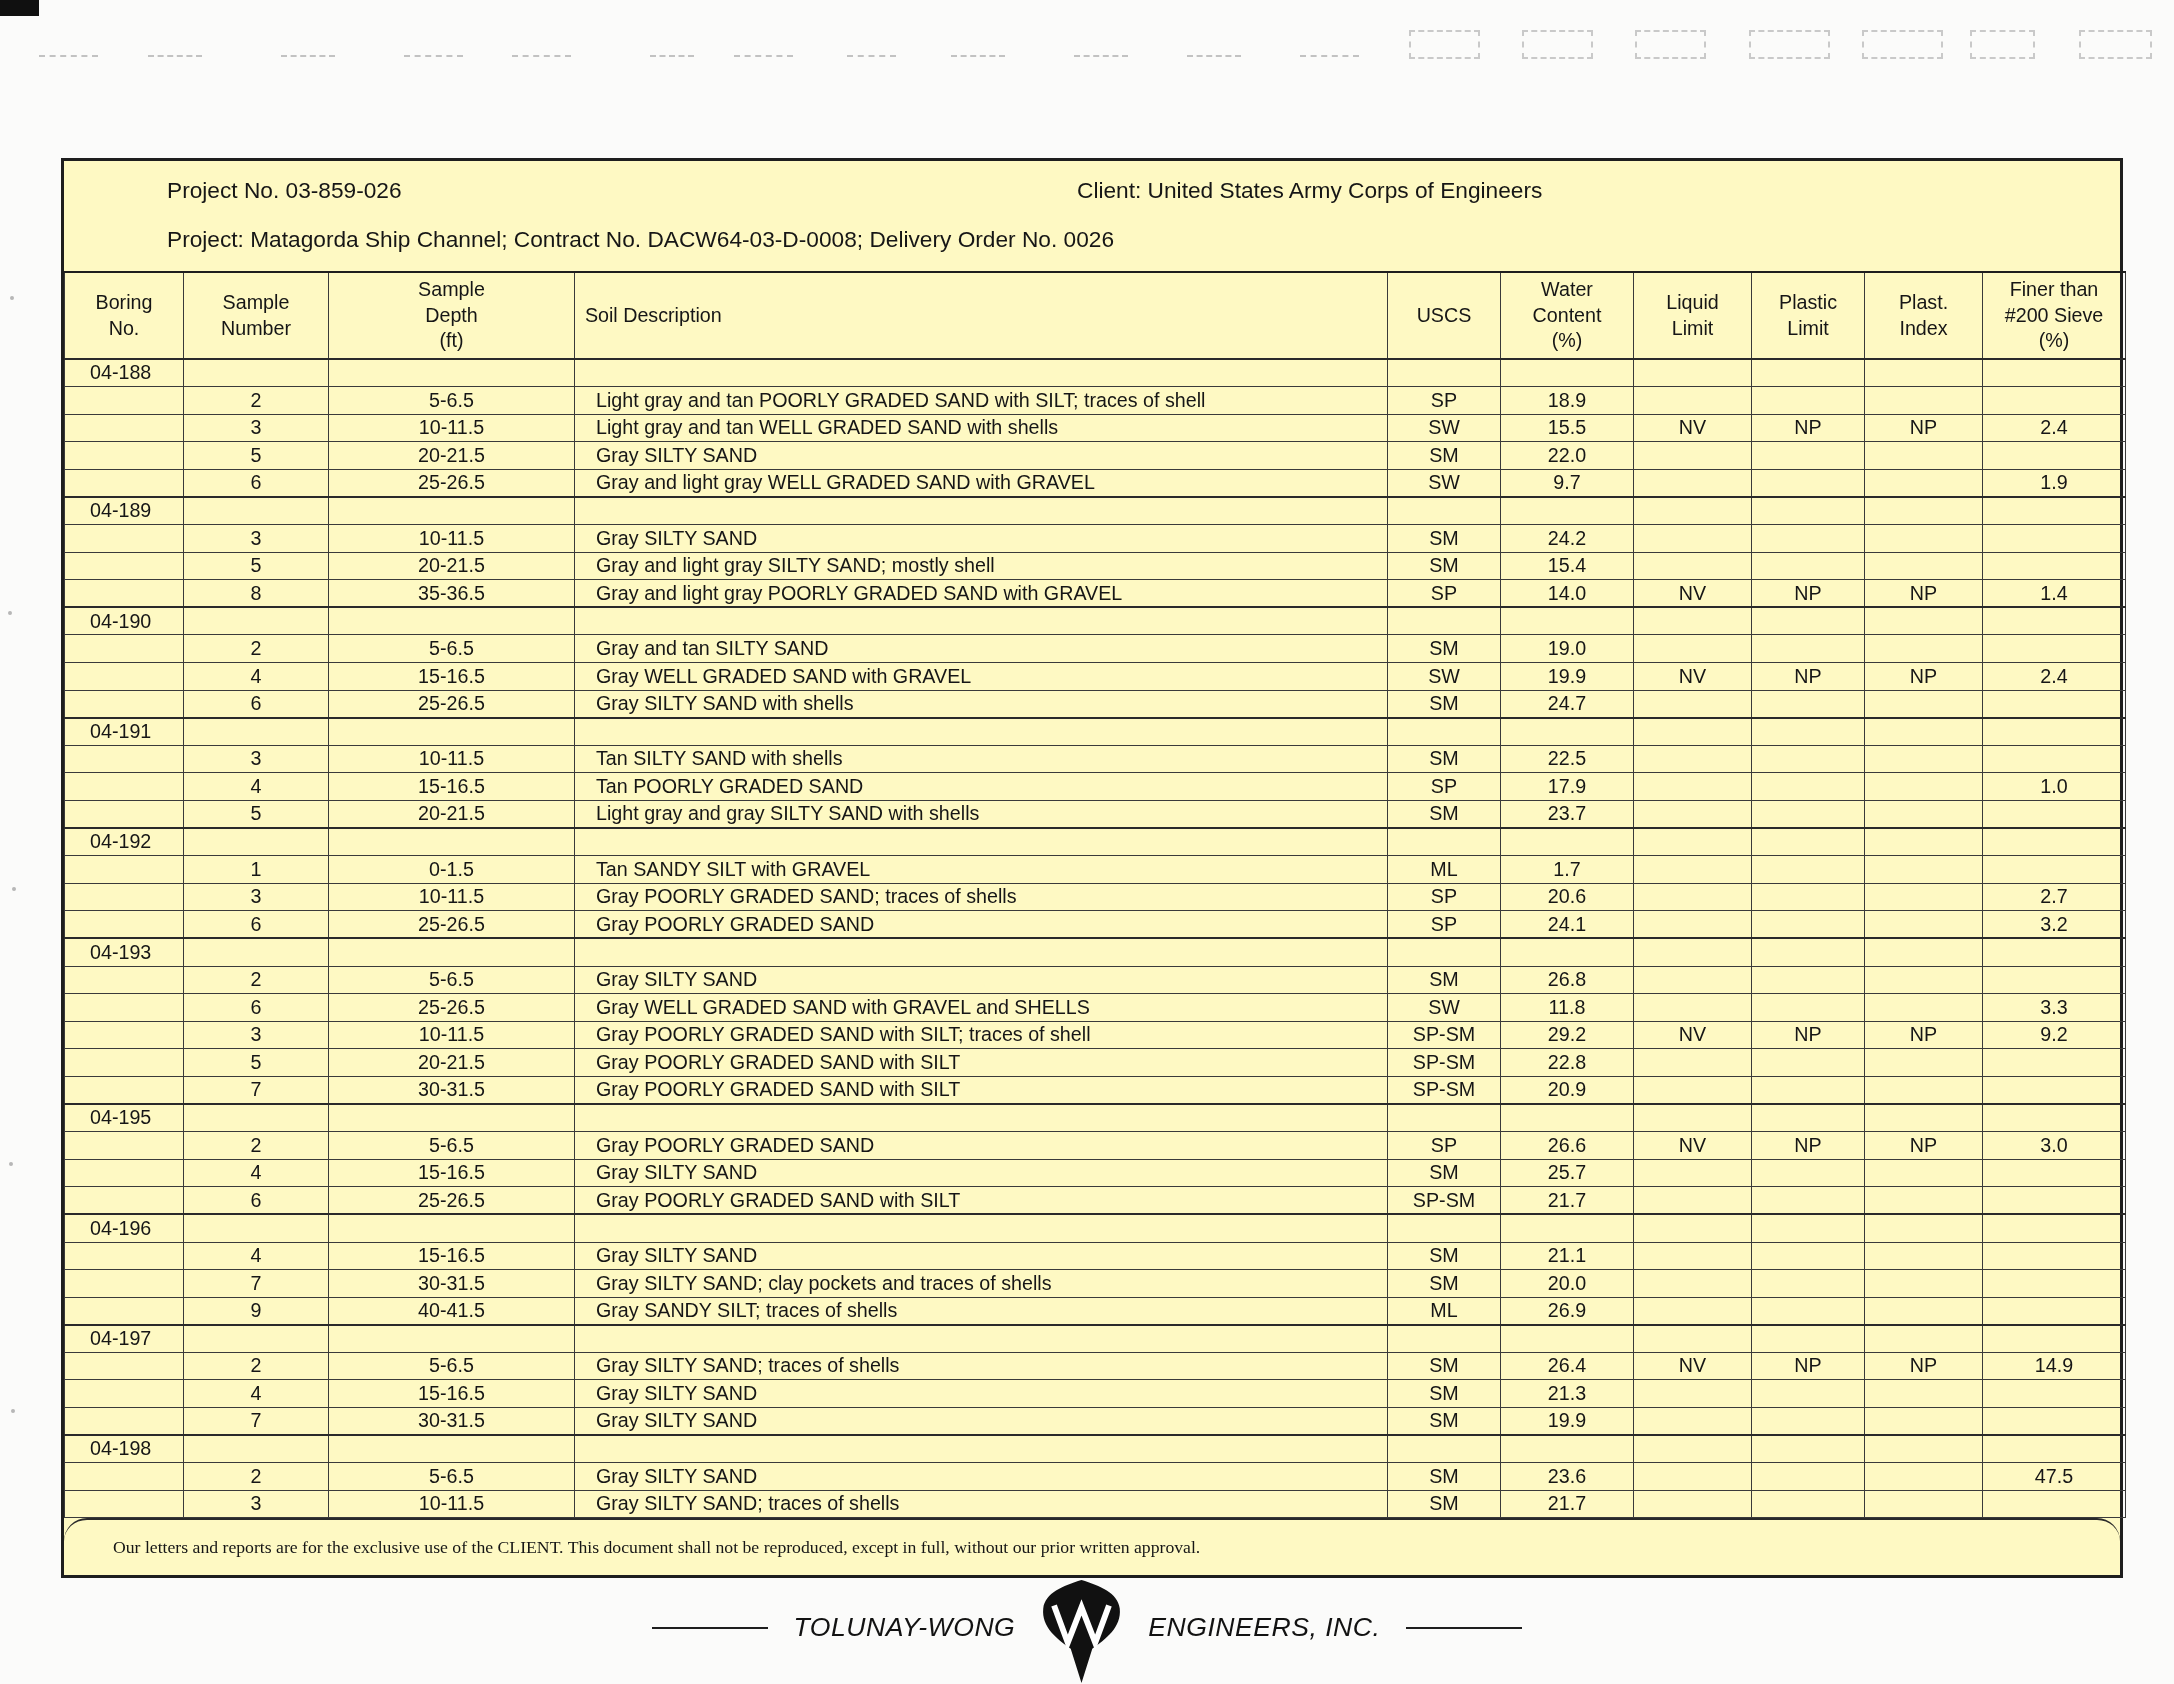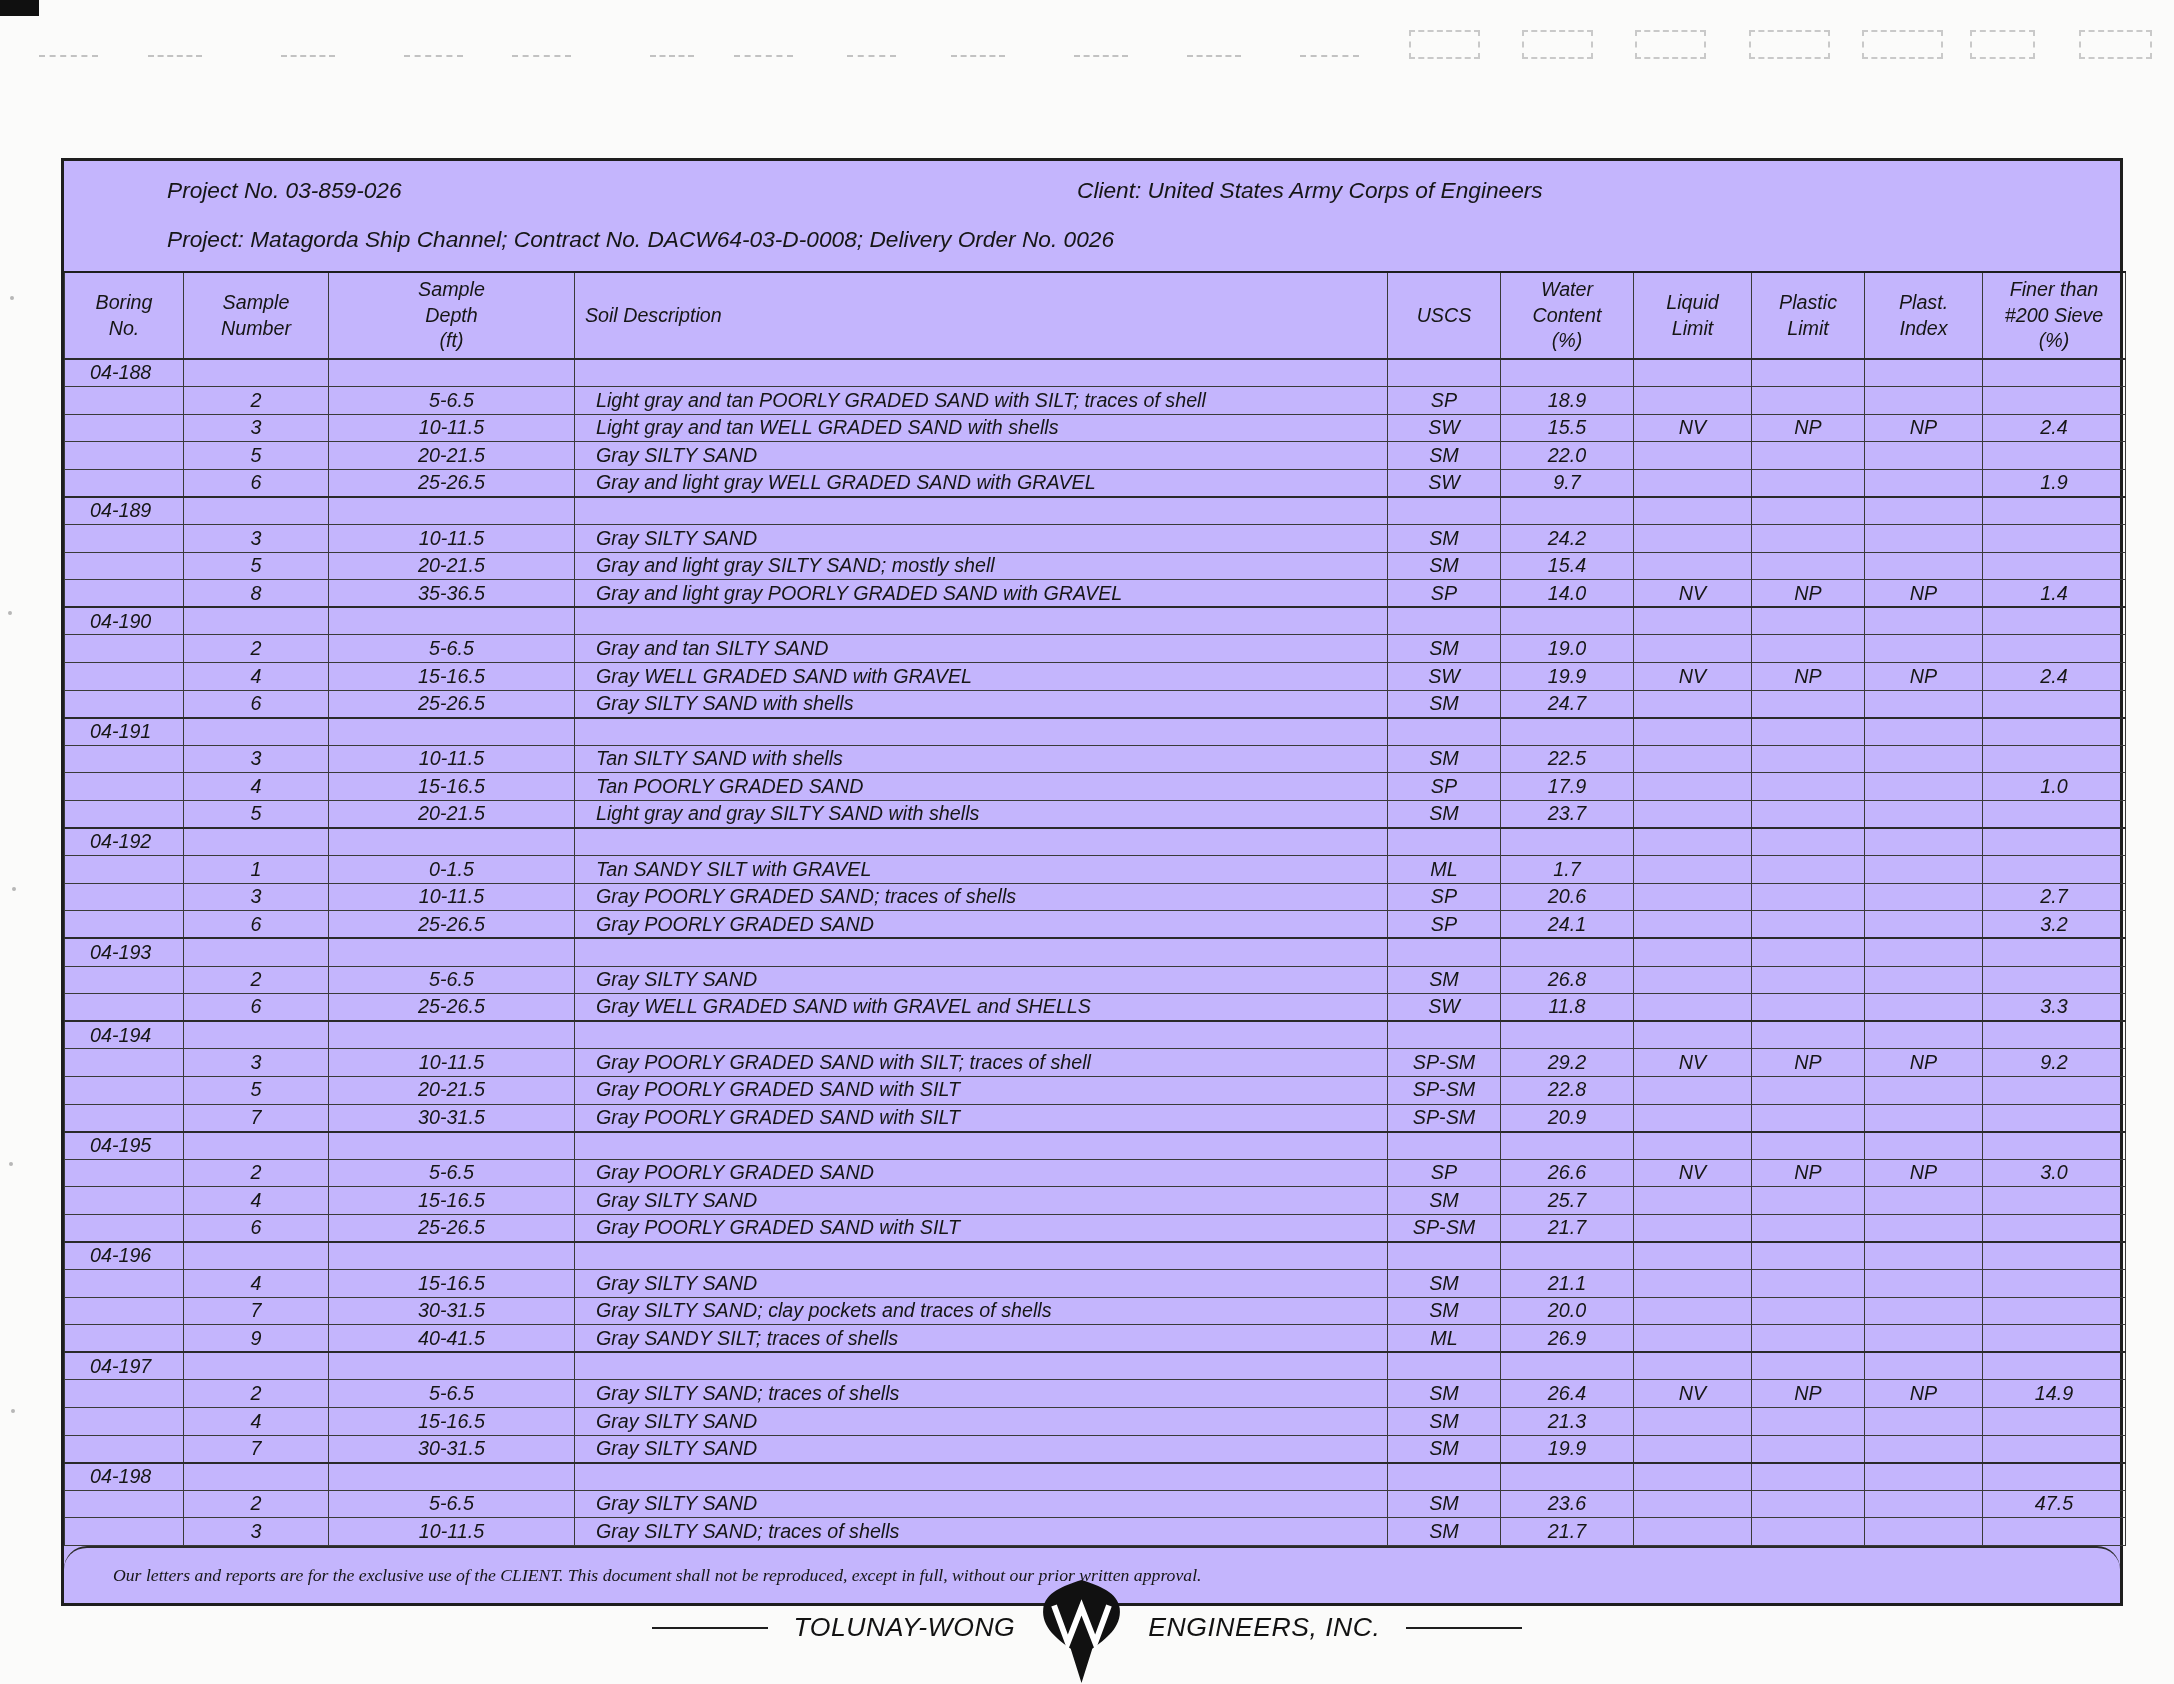--- a/index.html
+++ b/index.html
@@ -15,22 +15,21 @@
   .corner-blob{position:absolute;left:0;top:0;width:39px;height:15.8px;background:#101010;}
   .scan-mark{position:absolute;top:37px;height:17.7px;border-bottom:2px dashed #b5b5b5;opacity:.8;}
   .scan-box{position:absolute;top:29.6px;height:25.6px;border:2px dashed #bdbdbd;opacity:.8;}
   .speck{position:absolute;width:3.9px;height:3.9px;border-radius:50%;background:#9a9a9a;opacity:.7;}
 
   
   .sheet{
     position:absolute;left:61px;top:158px;width:2062px;
     box-sizing:border-box;
     border:3px solid #1e1e1e;
-    background:#c4b5fd;
-    font-style:italic;
+    background:#fef9c3;
   }
   .hdr{position:relative;height:110px;}
   .hdr .project-no{position:absolute;left:103px;top:15.8px;font-size:22.7px;}
   .hdr .client{position:absolute;left:1013px;top:15.8px;font-size:22.7px;}
   .hdr .project-line{position:absolute;left:103px;top:65px;font-size:22.7px;}
 
   table{width:100%;table-layout:fixed;border-collapse:collapse;}
   th,td{border:1px solid #3a3a3a;box-sizing:border-box;}
   thead th{
     height:87px;font-size:19.7px;font-weight:normal;
@@ -428,32 +427,20 @@
           <td>6</td>
           <td>25-26.5</td>
           <td class="left">Gray WELL GRADED SAND with GRAVEL and SHELLS</td>
           <td>SW</td>
           <td>11.8</td>
           <td></td>
           <td></td>
           <td></td>
           <td>3.3</td>
         </tr>
-        <tr class="boring-row">
-          <td class="c-boring">04-194</td>
-          <td></td>
-          <td></td>
-          <td></td>
-          <td></td>
-          <td></td>
-          <td></td>
-          <td></td>
-          <td></td>
-          <td></td>
-        </tr>
         <tr>
           <td></td>
           <td>3</td>
           <td>10-11.5</td>
           <td class="left">Gray POORLY GRADED SAND with SILT; traces of shell</td>
           <td>SP-SM</td>
           <td>29.2</td>
           <td>NV</td>
           <td>NP</td>
           <td>NP</td>

